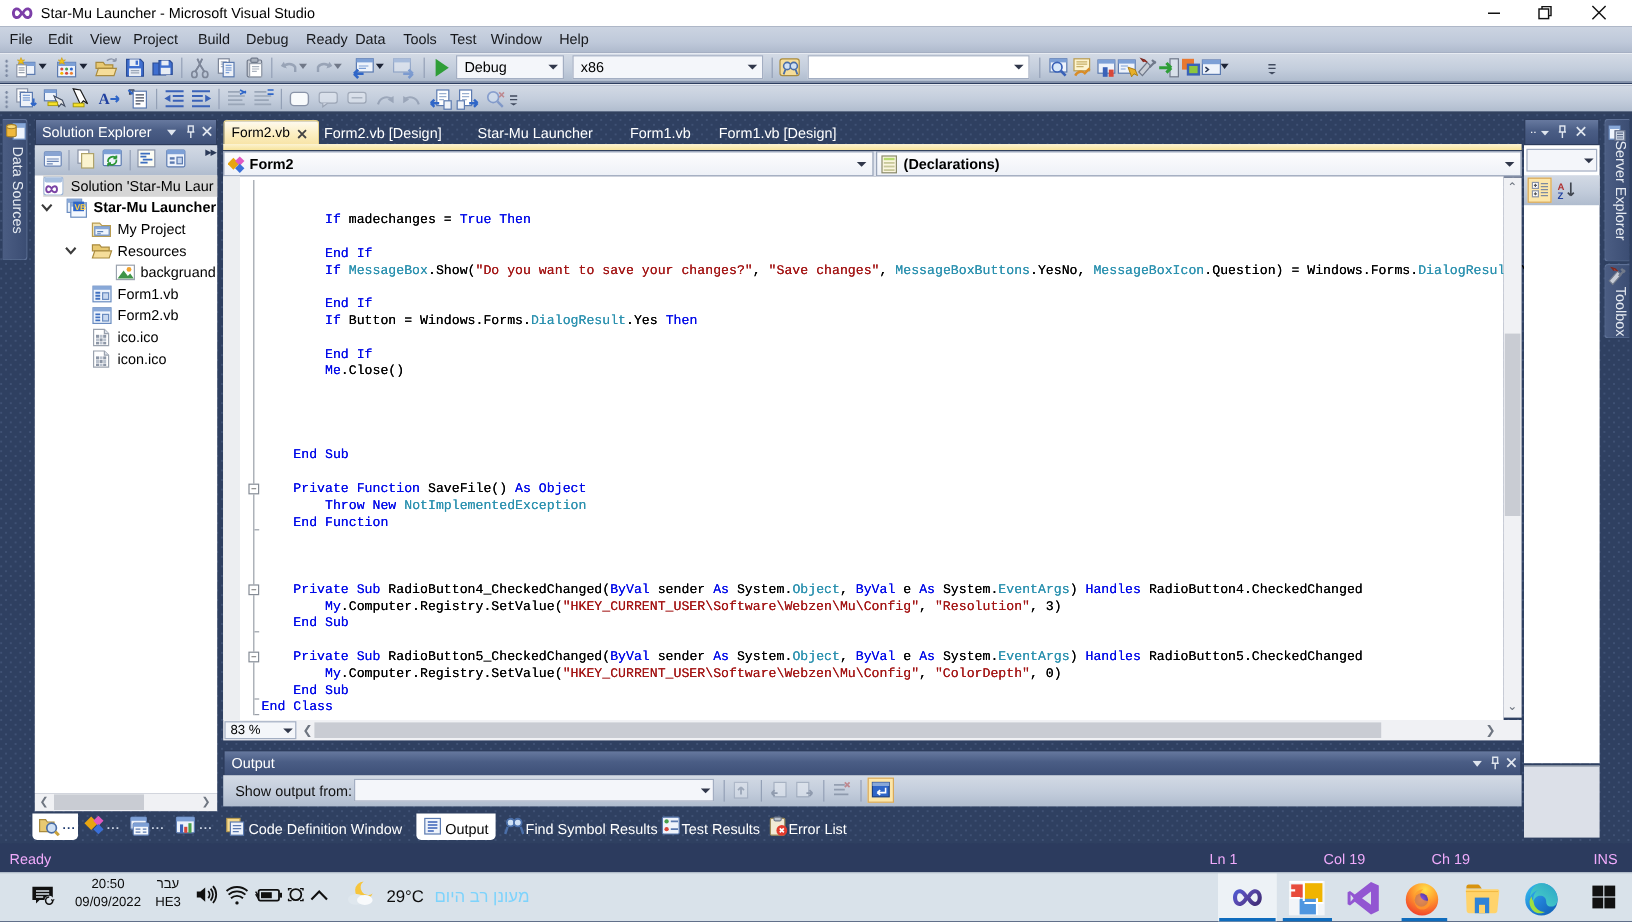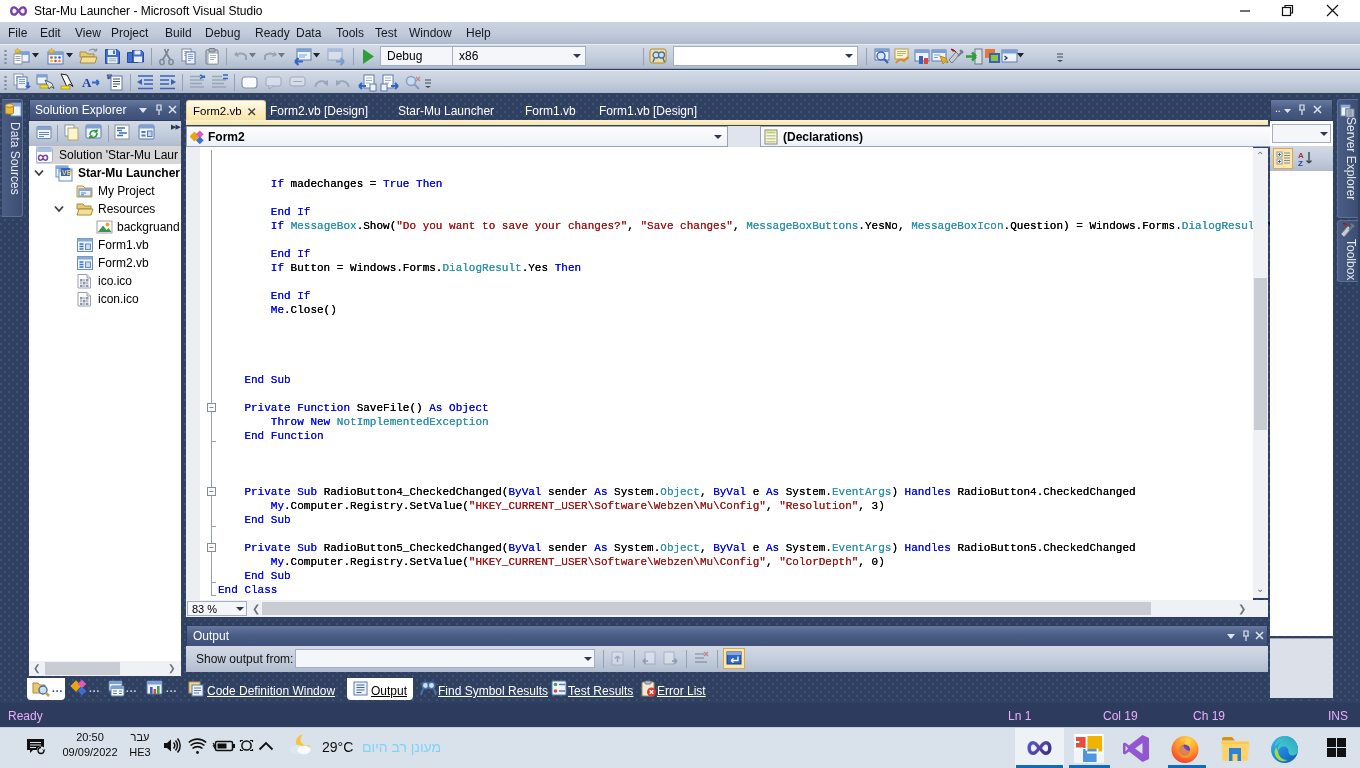--- a/index.html
+++ b/index.html
@@ -53,21 +53,21 @@
     line-height:14px; color:#000; white-space:pre; text-shadow:0 0 0.5px currentColor; }
   .k { color:#0009e8; } .t { color:#2b91af; } .s { color:#a31515; }
   .cbox { position:absolute; width:9px; height:9px; border:1px solid #858c96; background:#fff;
     font-size:8px; line-height:7px; text-align:center; color:#333; }
   .tick { position:absolute; width:4px; height:1px; background:#9aa0a8; }
   
   .sbtrack { position:absolute; background:#f0f1f4; }
   .sbthumb { position:absolute; background:#c9ccd3; }
   .sbarrow { position:absolute; color:#6f7681; font-size:10px; }
   
-  .btab { position:absolute; font-size:12px; color:#fff;text-decoration:underline; }
+  .btab { position:absolute; font-size:12px; color:#fff; }
   
   #statusbar { left:0; top:703px; width:1360px; height:24px; background:#2c3b5e; color:#f0abfc; font-size:12px; }
   
   #taskbar { left:0; top:727px; width:1360px; height:41px; background:#d9e2ea; border-top:1px solid #c5cfd9; }
   .tbtext { position:absolute; color:#0c0c0c; font-size:11px; text-align:center; }
 </style>
 </head>
 <body>
 
 <div class="abs" id="titlebar"></div>
@@ -195,21 +195,21 @@
     <path d="M18 14.5 H10 M18 14.5 L14.5 11 M18 14.5 L14.5 18" stroke="#2f66c8" stroke-width="2.2" fill="none"></path>
   </svg>
   <div class="tsep" style="left:353px;top:4px;height:17px"></div>
   <svg class="abs" style="left:362px;top:5px" width="13" height="15">
       <path d="M1 0 L12 7.5 L1 15 Z" fill="#2f9e38"></path>
     </svg>
   <div class="combo" style="left:380px;top:2px;width:90px;height:20px">
       <span class="abs" style="left:6px;top:2px">Debug</span>
       <span class="arr" style="right:4px"></span>
     </div>
-  <div class="combo" style="left:452px;top:2px;width:134px;height:20px">
+  <div class="combo" style="left:477px;top:2px;width:159px;height:20px">
       <span class="abs" style="left:6px;top:2px">x86</span>
       <span class="arr" style="right:4px"></span>
     </div>
   <div class="tsep" style="left:643px;top:4px;height:17px"></div>
   <svg class="abs" style="left:649px;top:4px" width="19" height="17" viewBox="0 0 19 17">
     <rect x="1" y="1" width="16" height="14" rx="2" fill="#f5dd9a" stroke="#a98b3e"></rect>
     <circle cx="7" cy="7" r="3" fill="#cfe0f4" stroke="#4a6ea8" stroke-width="1.3"></circle>
     <circle cx="12.5" cy="7" r="3" fill="#cfe0f4" stroke="#4a6ea8" stroke-width="1.3"></circle>
     <path d="M5.5 10 L4 14 M14 10 L15.5 14" stroke="#4a6ea8" stroke-width="1.5"></path>
   </svg>
@@ -519,21 +519,21 @@
 <div class="abs" id="navbar"></div>
 <div class="navcombo" style="left:186px;width:542px">
   <svg class="abs" style="left:3px;top:3px" width="15" height="15" viewBox="0 0 15 15">
     <rect x="1" y="3" width="7" height="7" transform="rotate(-45 4.5 6.5)" fill="#e7a511"></rect>
     <rect x="7" y="1.5" width="5.5" height="5.5" transform="rotate(-45 9.8 4.2)" fill="#e059c1"></rect>
     <rect x="7" y="7.5" width="5.5" height="5.5" transform="rotate(-45 9.8 10.2)" fill="#3a6fd8"></rect>
   </svg>
   <span class="abs" style="left:21px;top:3px">Form2</span>
   <span class="arr2" style="right:5px"></span>
 </div>
-<div class="navcombo" style="left:760px;width:538px">
+<div class="navcombo" style="left:730px;width:538px">
   <svg class="abs" style="left:3px;top:2px" width="15" height="16" viewBox="0 0 15 16">
     <rect x="1" y="1" width="12" height="14" fill="#fbf6e0" stroke="#8a8a6a" stroke-width="1"></rect>
     <rect x="2.5" y="2.5" width="9" height="2" fill="#b6d96e"></rect>
     <rect x="2.5" y="6" width="9" height="1.5" fill="#c8c89a"></rect>
     <rect x="2.5" y="9" width="9" height="1.5" fill="#c8c89a"></rect>
     <rect x="2.5" y="12" width="9" height="1.5" fill="#c8c89a"></rect>
   </svg>
   <span class="abs" style="left:22px;top:3px">(Declarations)</span>
   <span class="arr2" style="right:5px"></span>
 </div>

